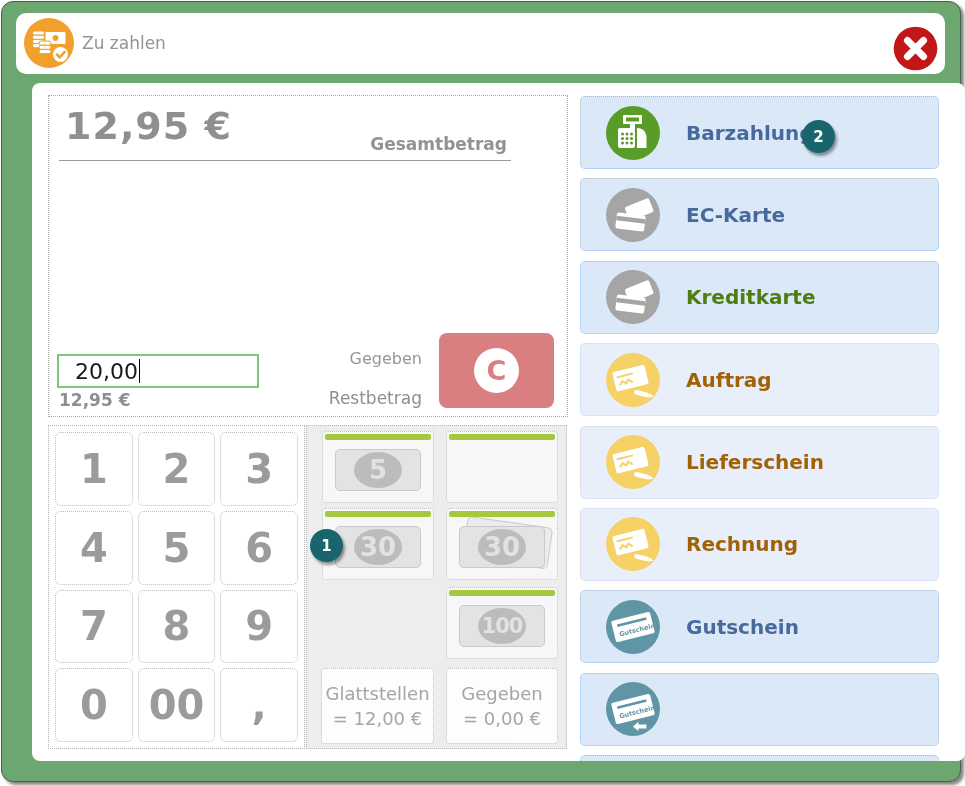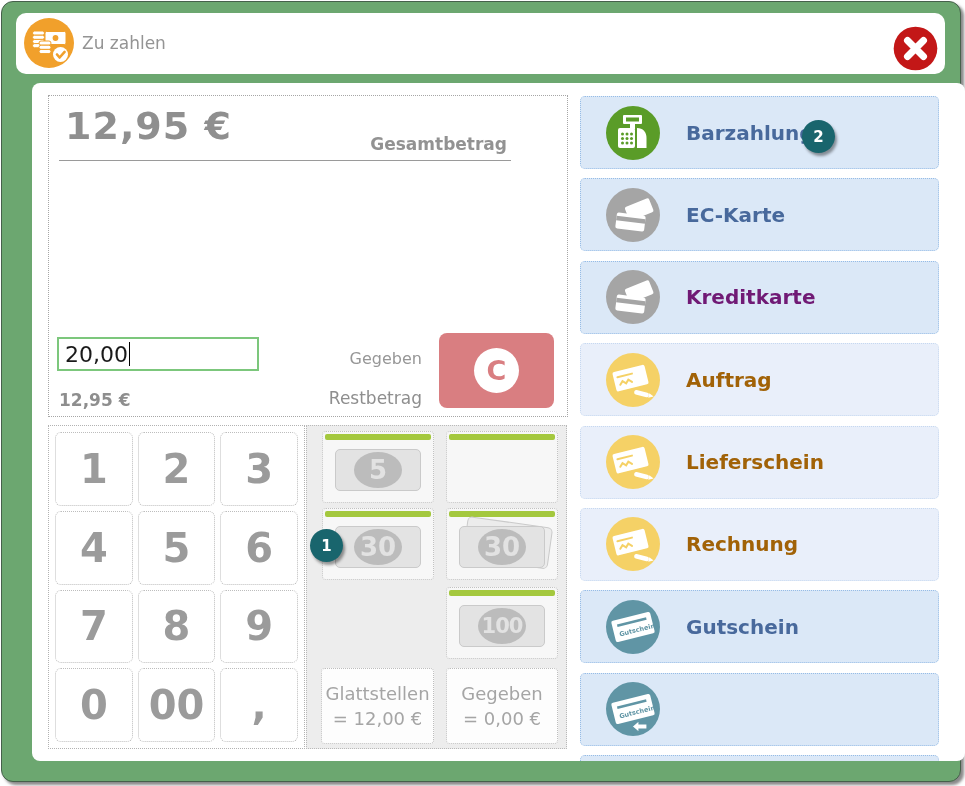--- a/index.html
+++ b/index.html
@@ -12,22 +12,22 @@
   .app-icon{position:absolute;left:8px;top:5px;width:50px;height:50px;}
   .win-title{position:absolute;left:66px;top:0;height:61px;line-height:61px;font-size:17px;color:#949494;}
   .close-btn{position:absolute;left:877px;top:13px;width:45px;height:45px;cursor:pointer;}
   
   .main{position:absolute;left:14px;top:81px;width:933px;height:678px;background:#fff;border-radius:8px;overflow:hidden;margin-left:16px;}
   
   .display-box{position:absolute;left:16px;top:12px;width:520px;height:322px;border:1px dotted #a6a6a6;box-sizing:border-box;}
   .total-amount{position:absolute;left:16px;top:8px;font-size:38px;font-weight:bold;color:#8f8f8f;letter-spacing:1px;}
   .total-label{position:absolute;right:60px;top:38px;font-size:17px;font-weight:bold;color:#929292;}
   .total-rule{position:absolute;left:10px;top:64px;width:452px;border-top:1px solid #9a9a9a;}
-  .given-input{position:absolute;left:8px;top:241px;width:202px;height:34px;border:2px solid #7cc77c;background:#fff;
-    box-sizing:border-box;display:flex;align-items:center;padding-left:6px;font-size:22px;color:#1a1a1a;}
+  .given-input{position:absolute;left:8px;top:258px;width:202px;height:34px;border:2px solid #7cc77c;background:#fff;
+    box-sizing:border-box;display:flex;align-items:center;padding-left:16px;font-size:22px;color:#1a1a1a;}
   .caret{display:inline-block;width:1.5px;height:24px;background:#000;margin-left:1px;}
   .given-label{position:absolute;right:145px;top:253px;font-size:16px;color:#979797;}
   .clear-btn{position:absolute;left:390px;top:237px;width:115px;height:75px;background:#D97E81;border-radius:8px;
     display:flex;align-items:center;justify-content:center;cursor:pointer;}
   .clear-circle{width:45px;height:45px;border-radius:50%;background:#fff;display:flex;align-items:center;justify-content:center;
     font-size:27px;font-weight:bold;color:#D97E81;}
   .rest-amount{position:absolute;left:10px;top:294px;font-size:17px;font-weight:bold;color:#8e8e8e;}
   .rest-label{position:absolute;right:145px;top:292px;font-size:17px;font-weight:normal;color:#8e8e8e;}
   
   .keypad{position:absolute;left:16px;top:342px;width:257px;height:324px;border:1px dotted #b2b2b2;background:#fff;
@@ -58,21 +58,21 @@
   .badge{position:absolute;width:33px;height:33px;border-radius:50%;background:#19656D;color:#fff;font-weight:bold;
     font-size:15px;display:flex;align-items:center;justify-content:center;box-shadow:2px 3px 3px rgba(0,0,0,.4);z-index:6;}
   .badge1{left:3px;top:103px;}
   .badge2{left:221px;top:23px;}
   
   .payments{position:absolute;left:548px;top:13px;width:359px;display:flex;flex-direction:column;gap:9.4px;}
   .pb{position:relative;flex:0 0 73px;height:73px;background:#DBE8F7;border:1px dotted #96bce6;border-radius:5px;
     box-sizing:border-box;display:flex;align-items:center;cursor:pointer;}
   .pb .picon{width:54px;height:54px;margin-left:25px;flex:0 0 54px;}
   .pb .plabel{margin-left:26px;font-size:20px;font-weight:bold;color:#48699C;}
-  .pb.strong .plabel{color:#701a75;}
+  .pb.strong .plabel{color:#4d7c0f;}
   .pb.dis{background:#e9effa;border-color:#c6d8f0;cursor:default;}
   .pb.dis .plabel{color:#a16207;}
   .ic{display:block;width:54px;height:54px;}
 </style>
 </head>
 <body>
 
 <div class="canvas">
 <div class="window">
 

